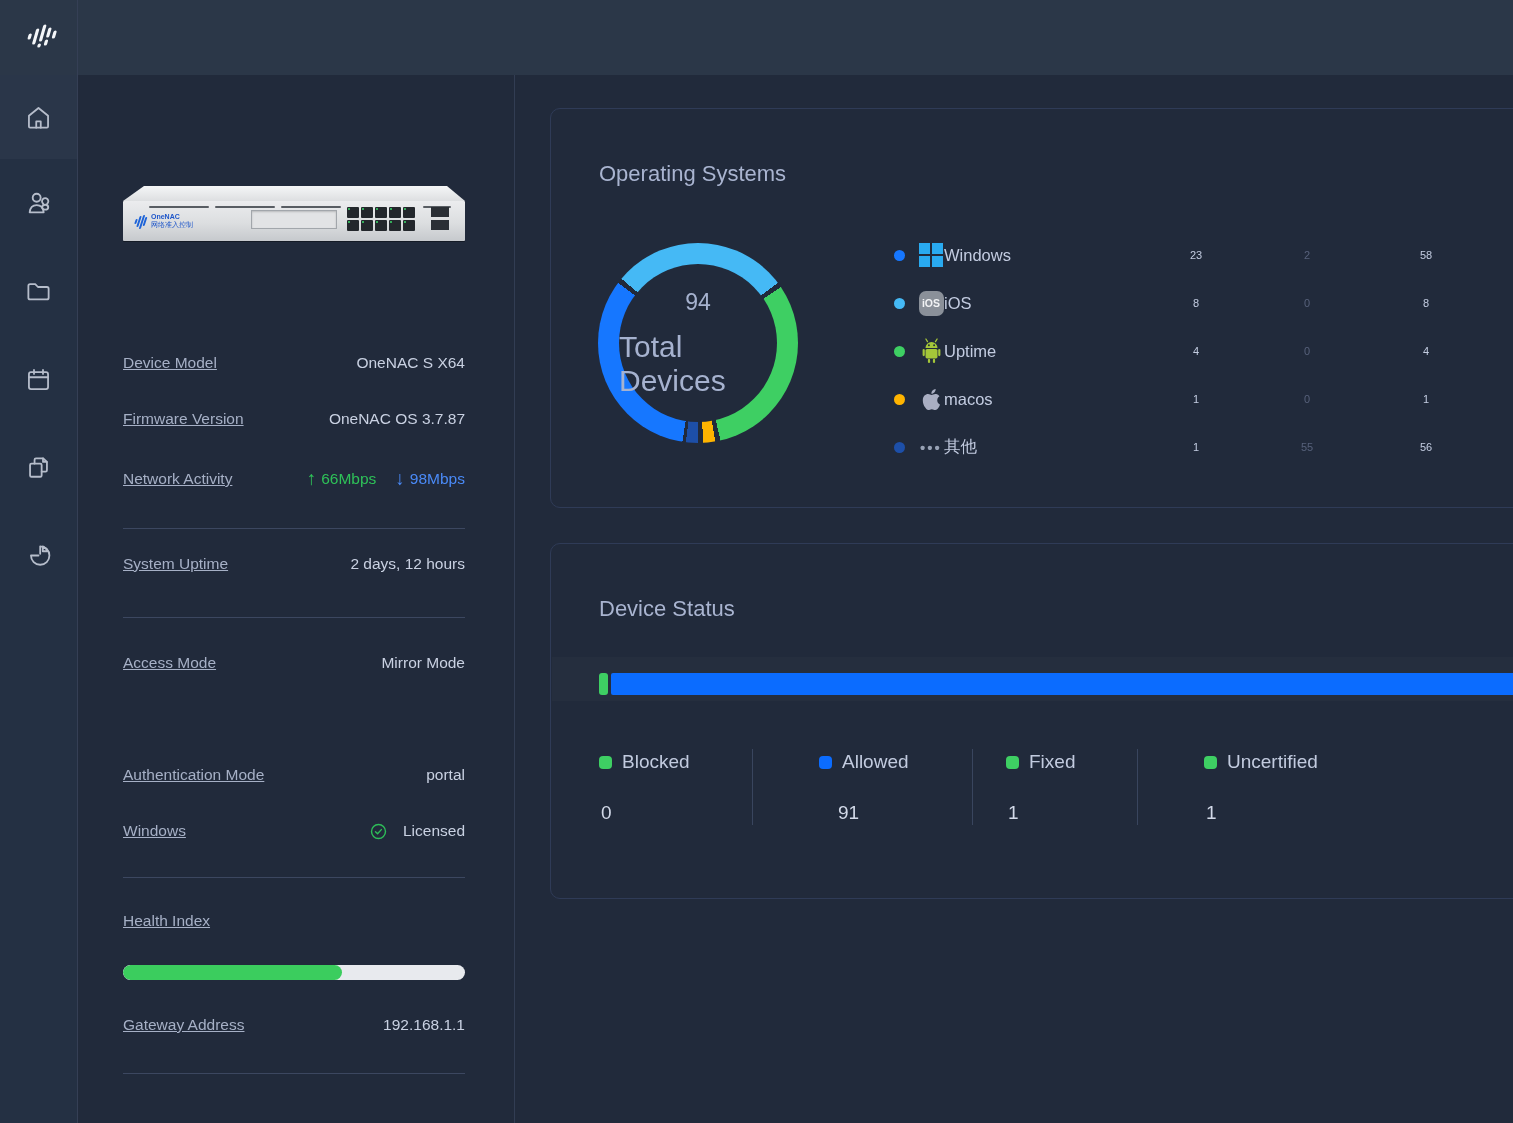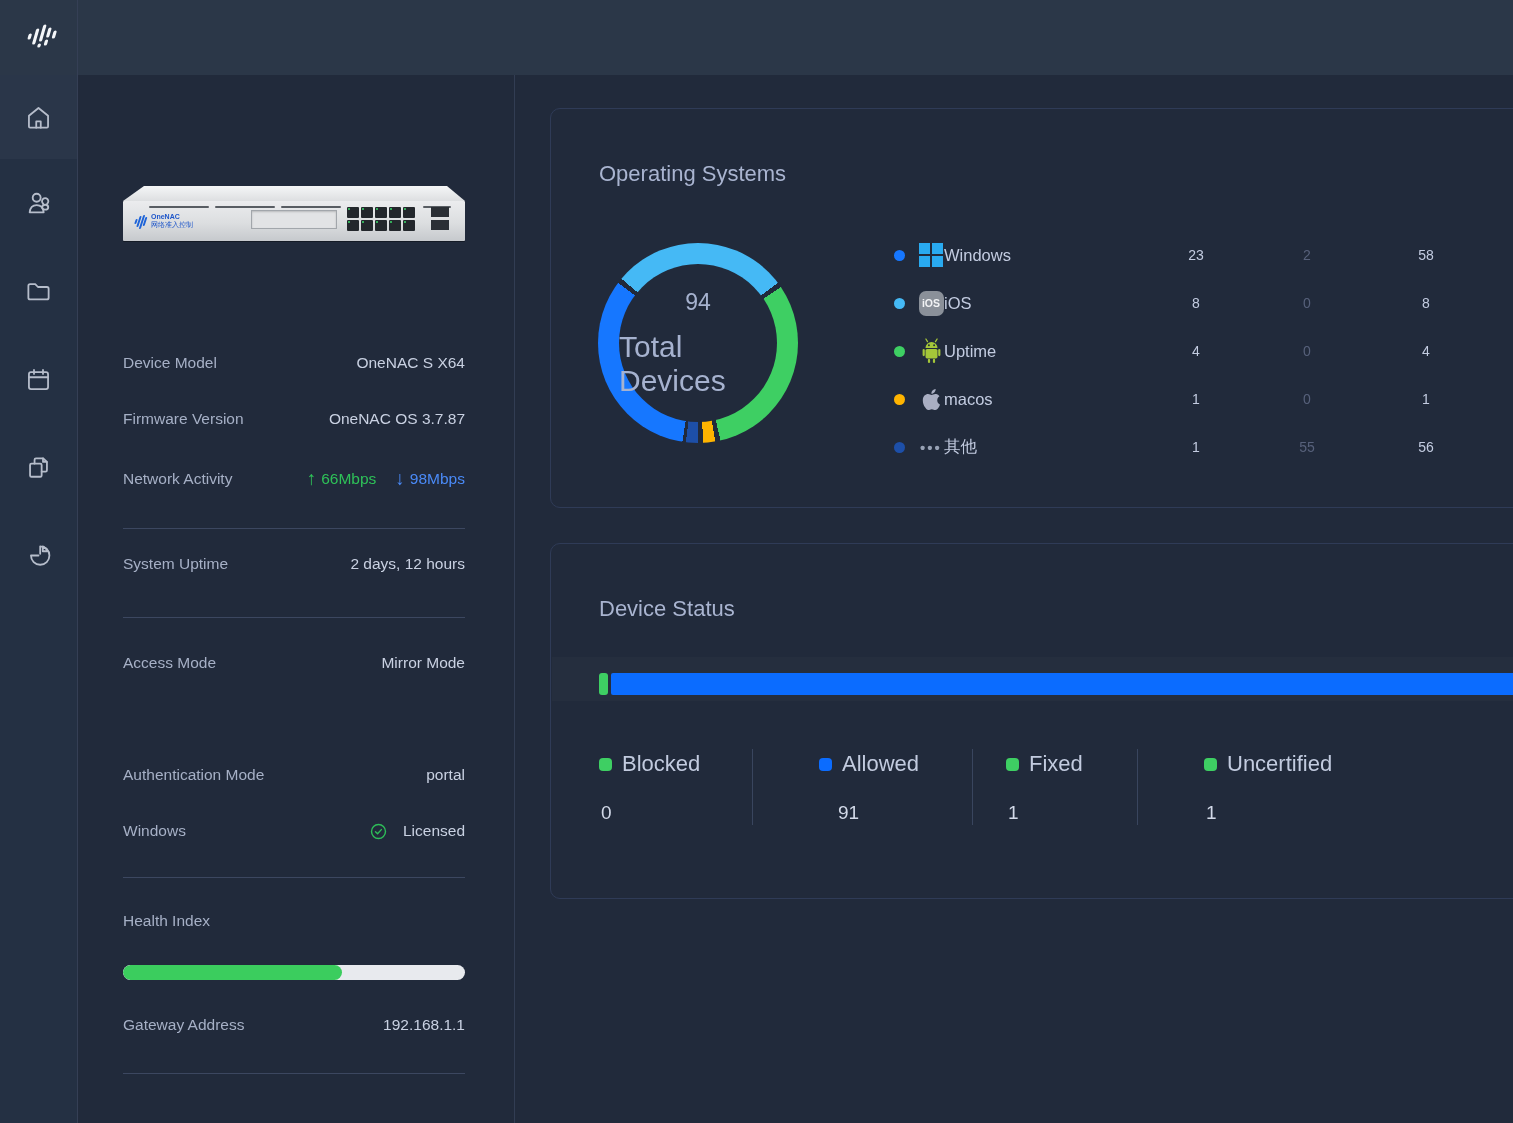--- a/index.html
+++ b/index.html
@@ -16,21 +16,21 @@
   
   .sidebar{position:absolute;left:0;top:75px;width:77px;height:1048px;background:#243043;}
   .s-item{position:absolute;left:0;width:77px;height:84px;display:flex;align-items:center;
           justify-content:center;cursor:pointer;}
   .s-item.active{background:#2a3649;}
   .s-item svg{stroke:#b6bdcb;fill:none;stroke-width:1.6;stroke-linecap:round;stroke-linejoin:round;}
 
   
   .inforow{position:absolute;left:123px;width:342px;height:22px;display:flex;
            justify-content:space-between;align-items:center;font-size:15.5px;}
-  .inforow .lbl{color:#a6b0c6;}
+  .inforow .lbl{color:#a6b0c6;text-decoration:underline;}
   .inforow .val{color:#c9d1e2;}
   .hr{position:absolute;left:123px;width:342px;height:1px;background:#3c4760;}
   .na-val{display:flex;align-items:center;gap:5px;}
   .na-up{color:#2ec158;} .na-down{color:#4a8af7;}
   .arrow{font-size:19px;font-weight:400;line-height:1;position:relative;top:-1px;}
   .lic-val{display:flex;align-items:center;gap:16px;color:#c9d1e2;}
 
   .health-track{position:absolute;left:123px;top:965px;width:342px;height:15px;border-radius:8px;
                 background:#e8eaee;overflow:hidden;}
   .health-fill{height:100%;background:#3bcd5e;border-radius:8px;}
@@ -71,37 +71,37 @@
               background:#212a3b;display:flex;flex-direction:column;align-items:center;
               justify-content:center;gap:14px;}
   .donut-total{font-size:23px;color:#a6b2cf;}
   .donut-sub{font-size:30px;color:#a6b2cf;}
 
   .os-row{position:absolute;left:343px;width:660px;height:48px;display:flex;align-items:center;}
   .os-row .dot{width:11px;height:11px;border-radius:50%;flex:0 0 auto;}
   .os-row .osicon{width:26px;height:26px;margin-left:13px;display:flex;align-items:center;
                   justify-content:center;flex:0 0 auto;}
   .os-row .oslabel{margin-left:0;font-size:16.5px;color:#c3cce1;}
-  .os-row .v{position:absolute;width:64px;text-align:center;font-size:14px;color:#c3cce1;}
+  .os-row .v{position:absolute;width:64px;text-align:center;font-size:11px;color:#c3cce1;}
   .os-row .v1{left:270px;} .os-row .v2{left:381px;color:#57617b;} .os-row .v3{left:500px;}
 
   .win-grid{display:grid;grid-template-columns:11px 11px;grid-auto-rows:11px;gap:2px;}
   .win-grid i{background:#29aaf0;display:block;}
   .ios-badge{width:25px;height:25px;border-radius:7px;background:#8a9099;color:#f2f3f5;
              font-size:10.5px;font-weight:bold;display:flex;align-items:center;justify-content:center;}
   .other-dots{letter-spacing:2px;color:#97a1b4;font-size:15px;font-weight:bold;line-height:1;}
 
   .card-status{left:550px;top:543px;width:1040px;height:354px;}
   .bar-band{position:absolute;left:1px;top:113px;width:1038px;height:44px;background:rgba(255,255,255,.02);}
   .bar-green{position:absolute;left:48px;top:129px;width:9px;height:22px;border-radius:3px;background:#3ecf63;}
   .bar-blue{position:absolute;left:60px;top:129px;width:978px;height:22px;background:#0b6cff;
             border-radius:2px 0 0 2px;}
   .st-item{position:absolute;top:207px;display:flex;align-items:center;gap:10px;cursor:pointer;}
   .st-item .sw{width:13px;height:13px;border-radius:4px;}
-  .st-item .sl{font-size:22px;color:#c2cbdf;}
+  .st-item .sl{font-size:19px;color:#c2cbdf;}
   .st-val{position:absolute;top:258px;font-size:19px;color:#d2d9e8;}
   .st-div{position:absolute;top:205px;width:1px;height:76px;background:#39455e;}
 
   svg.lic-ic{display:block;}
 </style>
 </head>
 <body>
 
 <div class="root">
 

